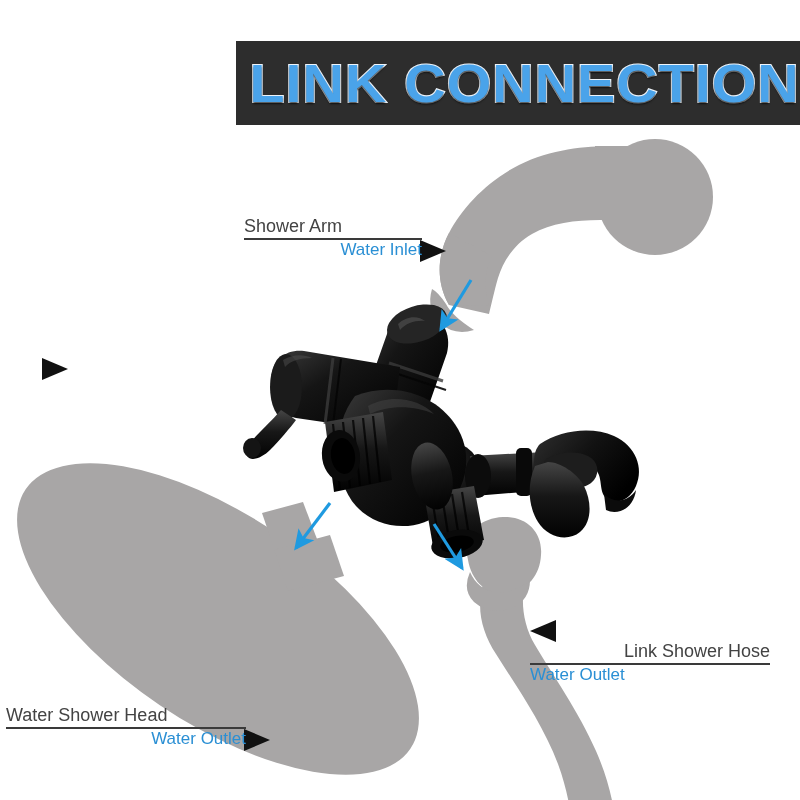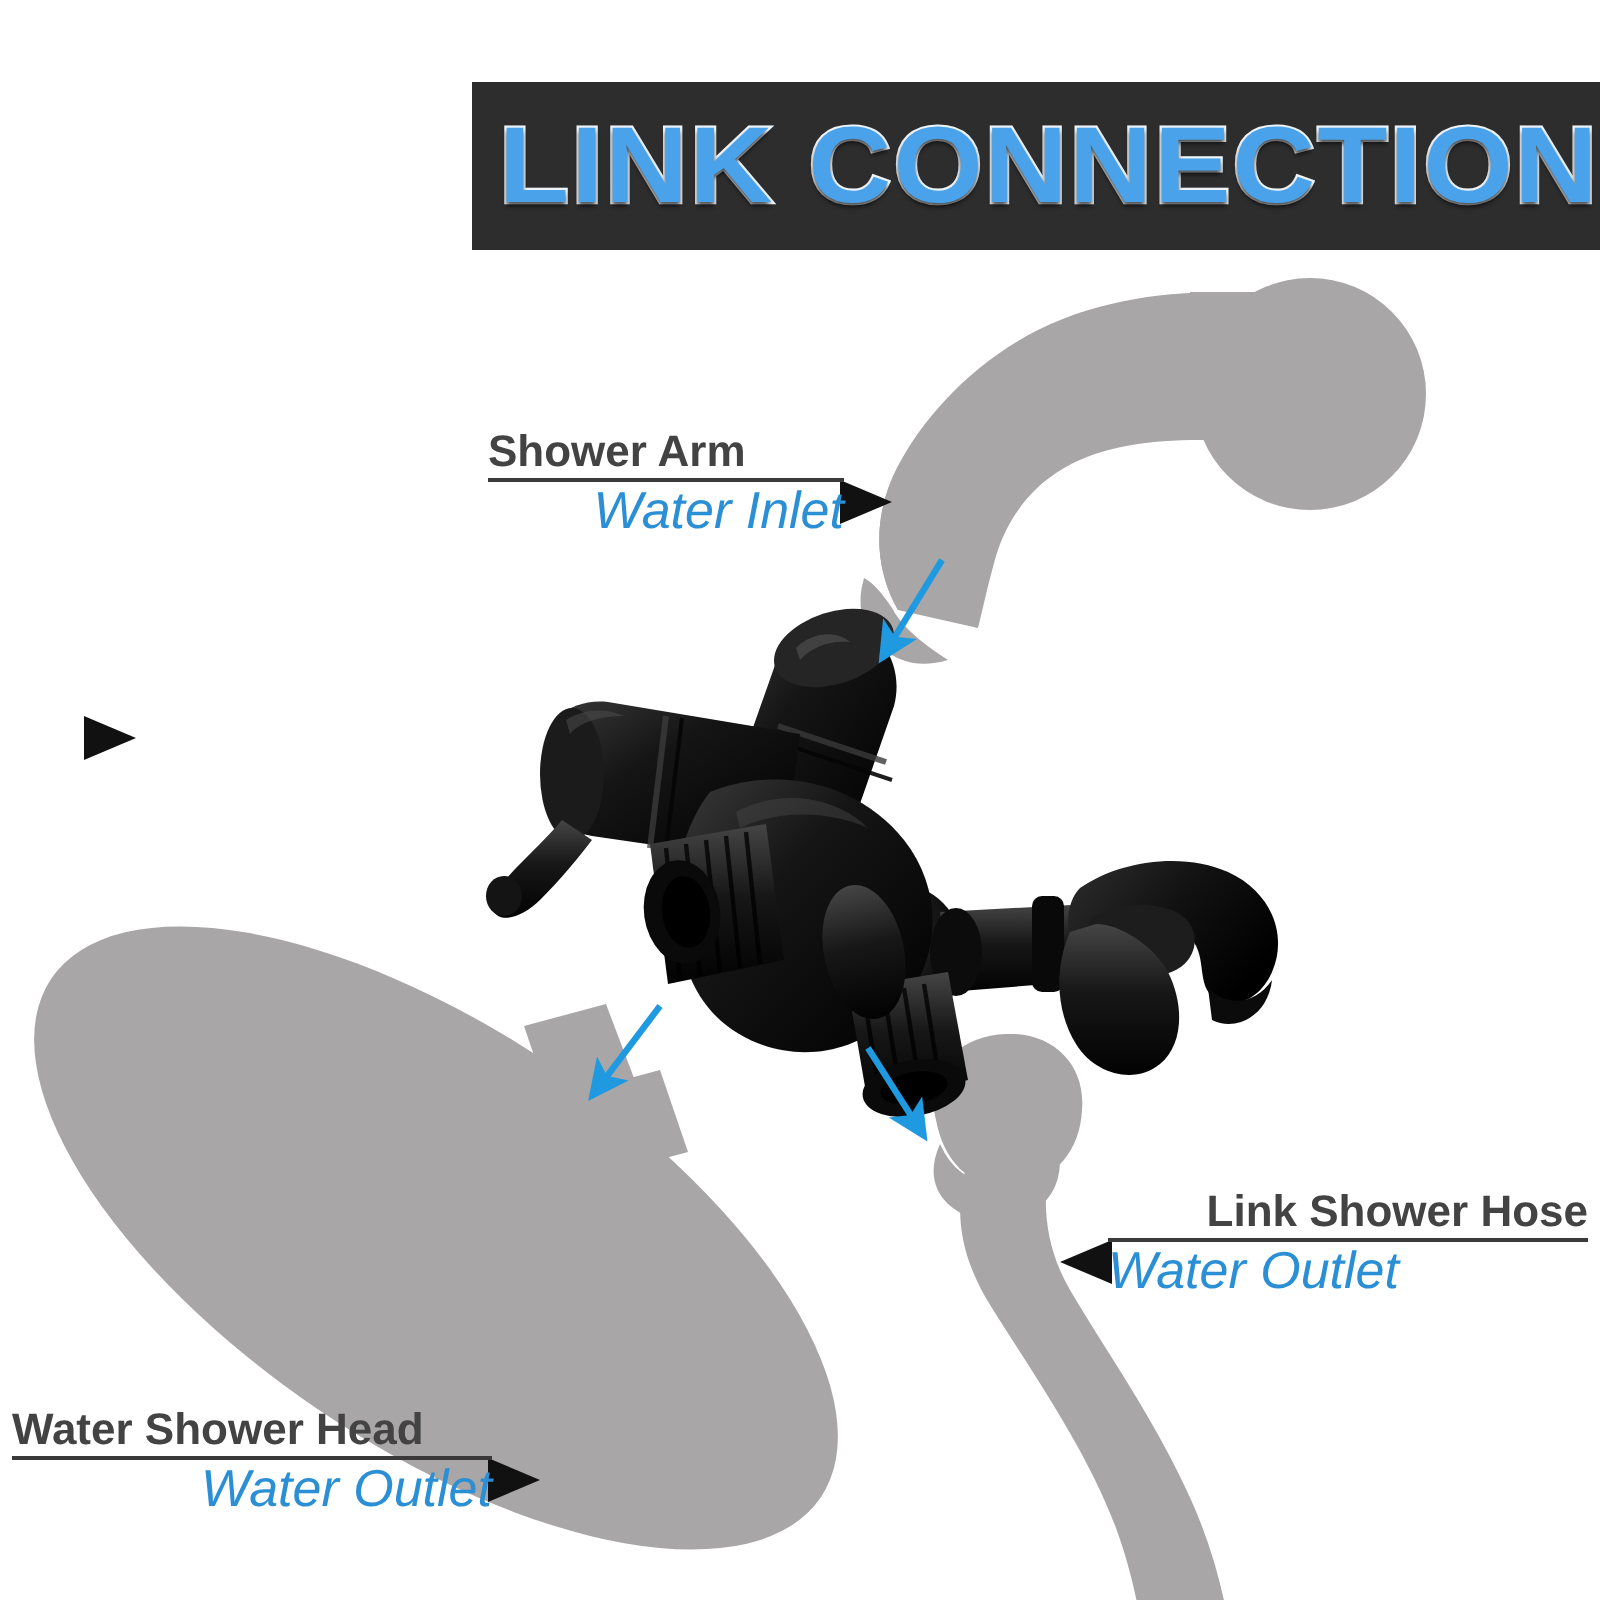--- a/index.html
+++ b/index.html
@@ -33,39 +33,37 @@
     -webkit-text-stroke:2.2px #eef4fa;
     paint-order:stroke fill;
     text-shadow:0 2px 2px rgba(0,0,0,.65);
     white-space:nowrap;
     padding-left:4px;
   }
 
   
   .label{position:absolute;}
   .label .title{
-    font-size:22px;
+    font-size:18px;
     color:#434343;
     white-space:nowrap;
     line-height:1.1;
-    font-weight:bold;
   }
   .label .sub{
-    font-size:26px;
+    font-size:17px;
     color:#2a8fd4;
     white-space:nowrap;
     line-height:1.15;
-    font-style:italic;
   }
   .label .rule{
     height:2px;background:#3a3a3a;width:100%;
     margin:1px 0 0 0;
   }
   .row-right{display:flex;align-items:center;}
-  .row-left{display:flex;align-items:flex-start;}
+  .row-left{display:flex;align-items:flex-end;flex-direction:column;}
   .ruleblock{position:relative;}
   .tri-right{
     width:0;height:0;
     border-top:11px solid transparent;
     border-bottom:11px solid transparent;
     border-left:26px solid #111;
     margin-left:-2px;
   }
   .tri-left{
     width:0;height:0;

